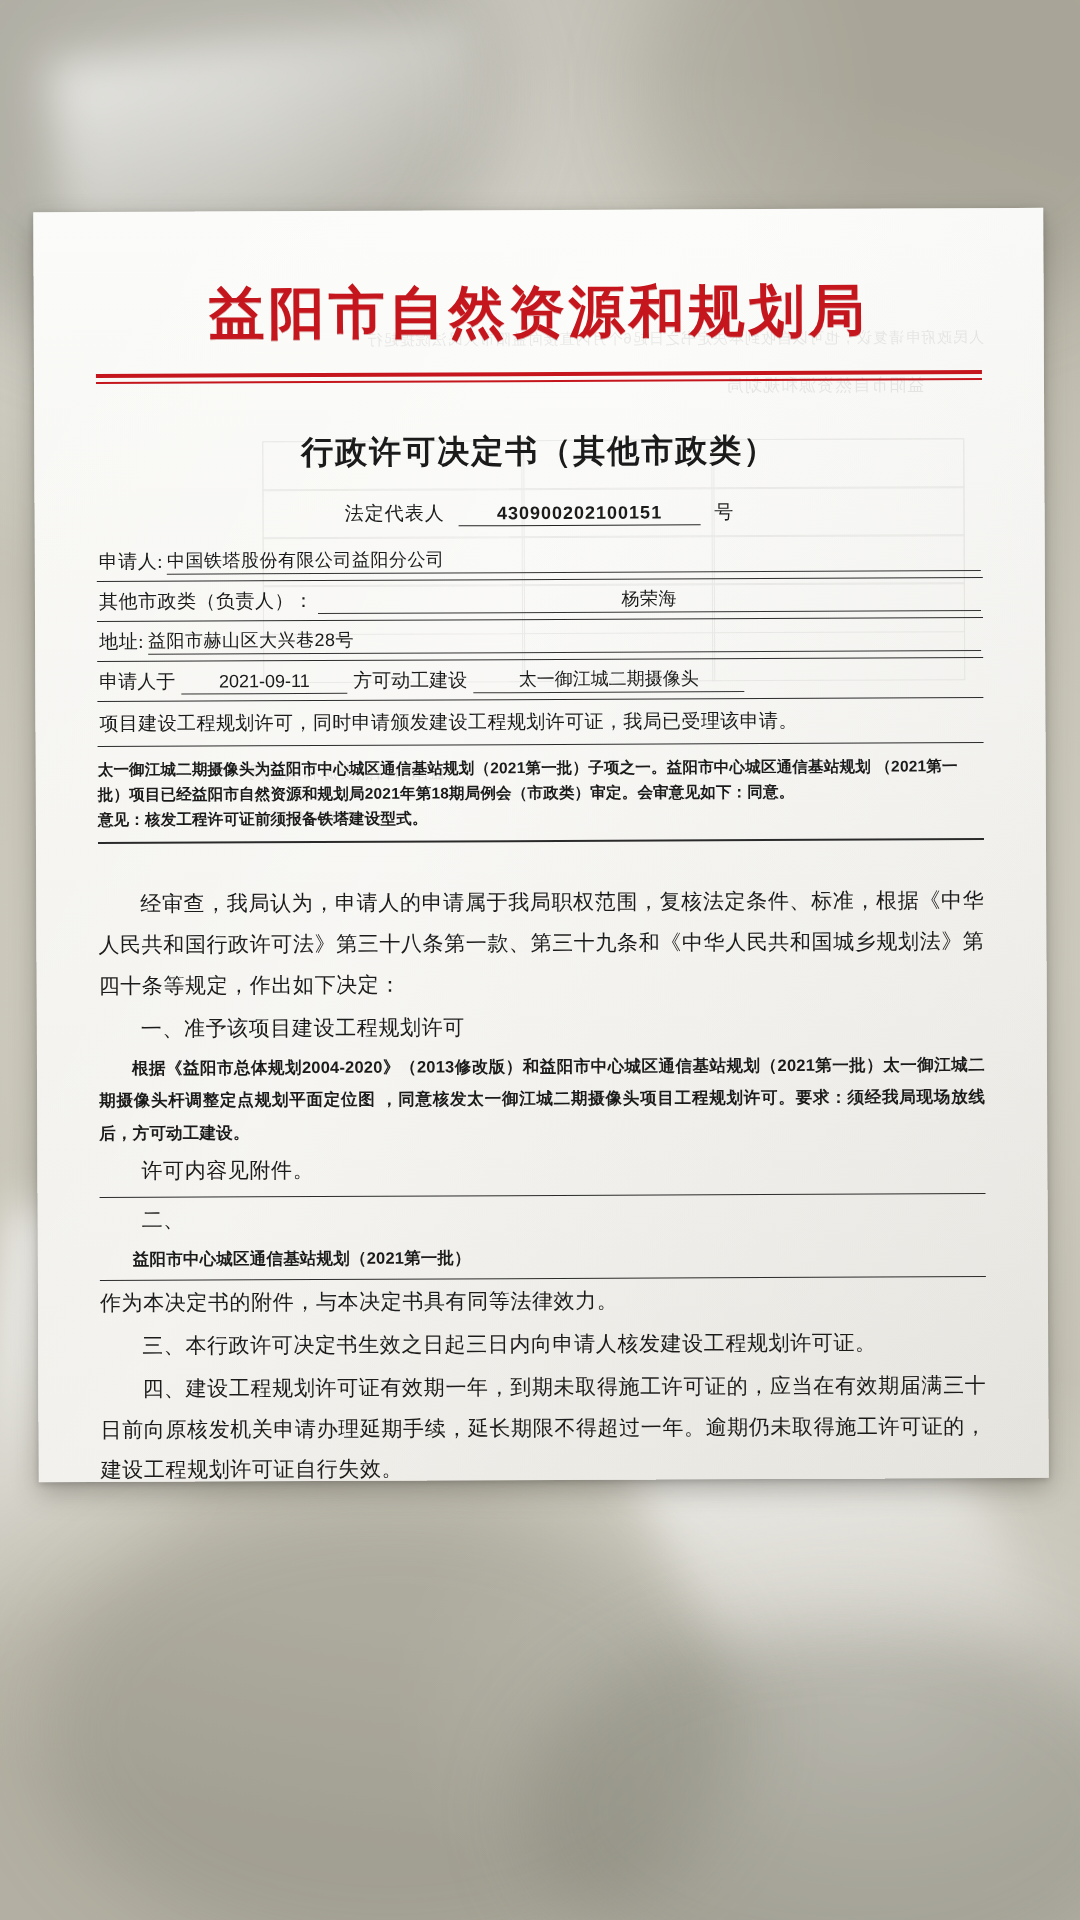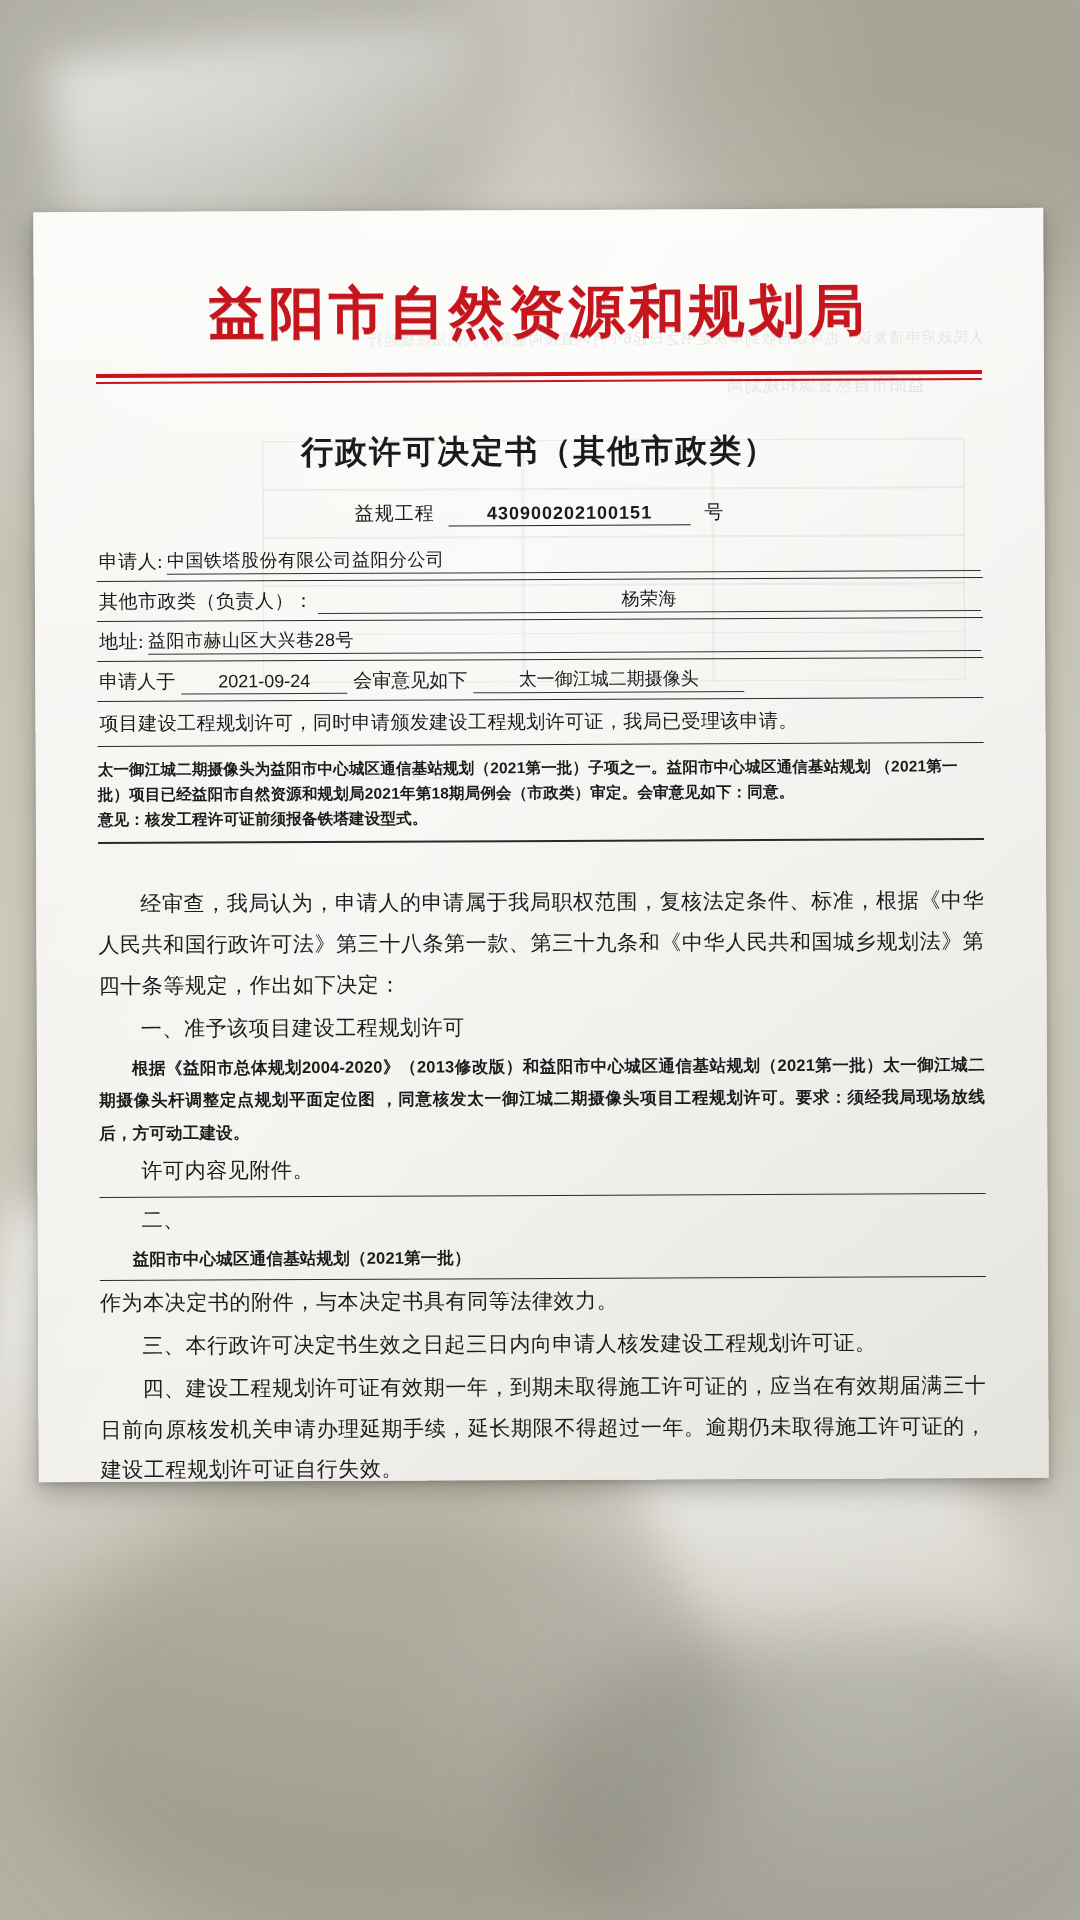--- a/index.html
+++ b/index.html
@@ -255,21 +255,21 @@
 
     <div class="inner">
 
       <div class="masthead">益阳市自然资源和规划局</div>
       <div class="rule-red"></div>
       <div class="rule-red thin"></div>
 
       <div class="doc-title">行政许可决定书（其他市政类）</div>
 
       <div class="docno">
-        <span>益规工程</span>
+        <span>法定代表人</span>
         <span class="num">430900202100151</span>
         <span>号</span>
       </div>
 
       <div class="form-block">
 
         <div class="form-row">
           <span class="lbl">申请人:</span>
           <span class="val fill-ink">中国铁塔股份有限公司益阳分公司</span>
         </div>
@@ -279,22 +279,22 @@
           <span class="val fill-ink" style="text-align:center;">杨荣海</span>
         </div>
 
         <div class="form-row">
           <span class="lbl">地址:</span>
           <span class="val fill-ink">益阳市赫山区大兴巷28号</span>
         </div>
 
         <div class="row-inline">
           <span class="seg">申请人于</span>
-          <span class="blank">2021-09-24</span>
-          <span class="seg">会审意见如下</span>
+          <span class="blank">2021-09-11</span>
+          <span class="seg">方可动工建设</span>
           <span class="blank wide">太一御江城二期摄像头</span>
         </div>
 
         <div class="row-para">项目建设工程规划许可，同时申请颁发建设工程规划许可证，我局已受理该申请。</div>
 
         <div class="note-block">
           <span>太一御江城二期摄像头为益阳市中心城区通信基站规划（2021第一批）子项之一。益阳市中心城区通信基站规划</span>
           <span>（2021第一批）项目已经益阳市自然资源和规划局2021年第18期局例会（市政类）审定。会审意见如下：同意。</span>
           <span class="op">意见：核发工程许可证前须报备铁塔建设型式。</span>
         </div>

